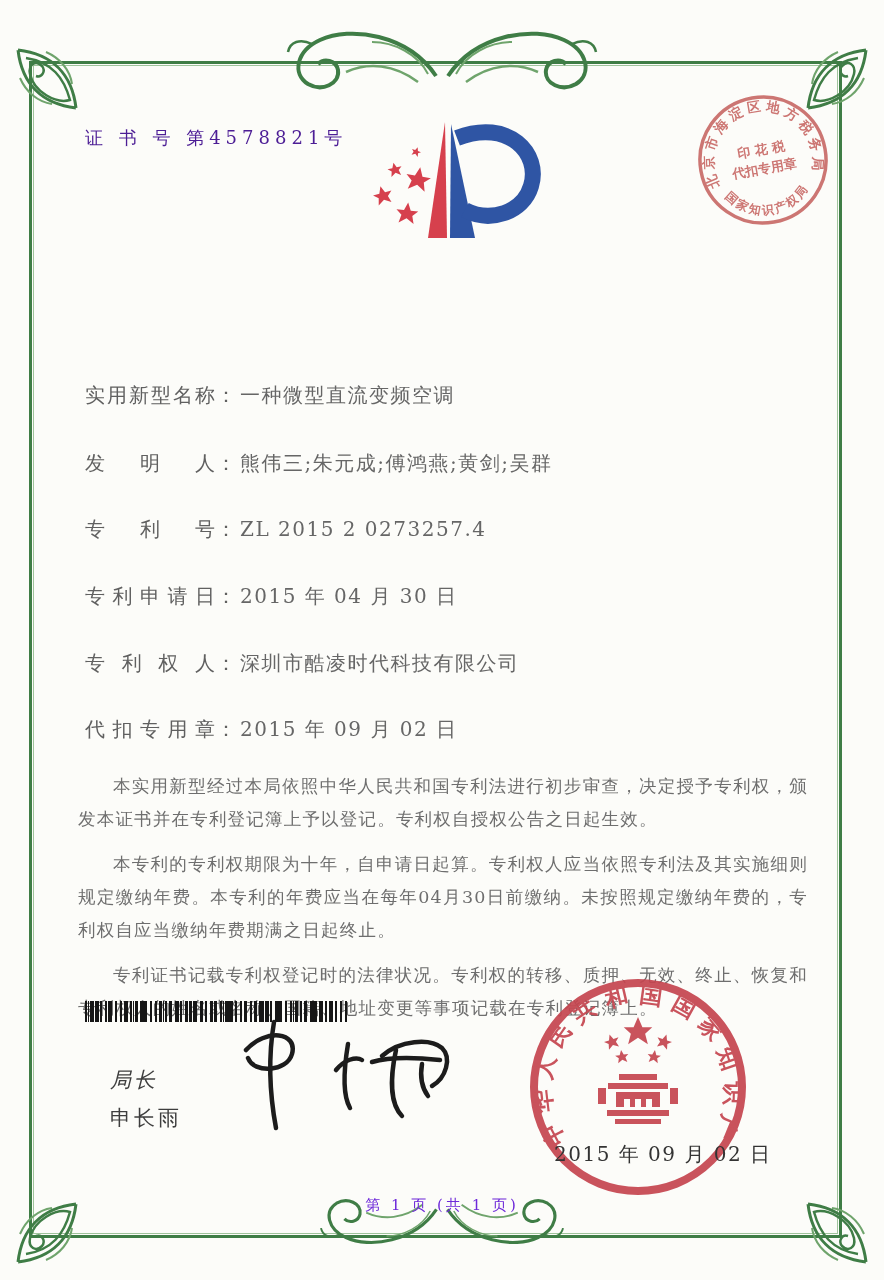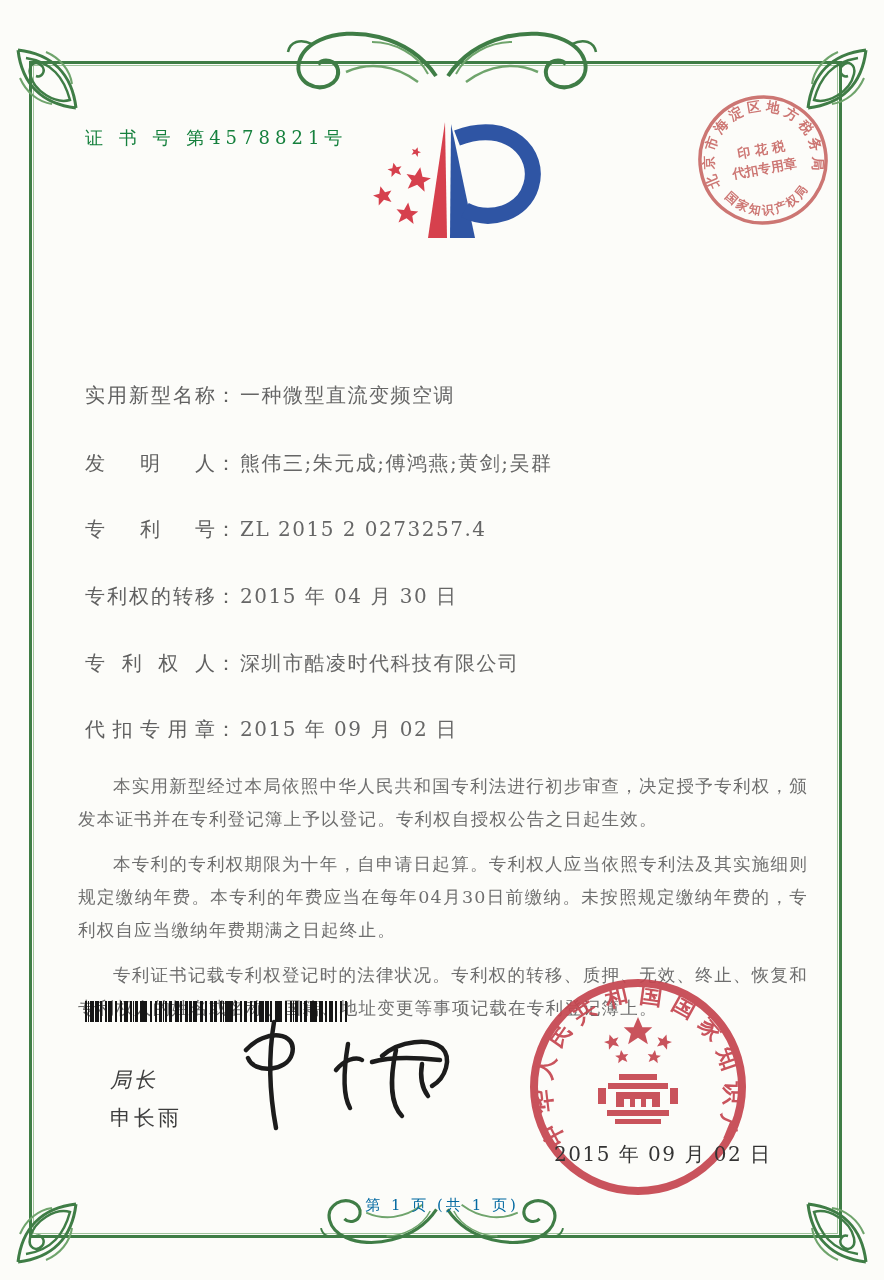--- a/index.html
+++ b/index.html
@@ -5,21 +5,21 @@
 <style>
   html,body{margin:0;padding:0;background:#e8e8e4;}
   #page{position:relative;width:884px;height:1280px;margin:0 auto;background:#fcfcf9;
         overflow:hidden;font-family:"DejaVu Serif","Liberation Serif",serif;}
   
   .frame-outer{position:absolute;left:29px;top:61px;width:807px;height:1171px;
                border:3px solid #3f7d46;}
   .frame-inner{position:absolute;inset:1px;border:1px solid #9fc49c;}
   .orn-svg{position:absolute;left:0;top:0;width:884px;height:1280px;pointer-events:none;}
   
-  .cert-no{position:absolute;left:85px;top:126px;font-size:18px;letter-spacing:5px;color:#15803d;}
+  .cert-no{position:absolute;left:85px;top:126px;font-size:18px;letter-spacing:5px;color:#4c1d95;}
   
   .logo{position:absolute;left:333px;top:116px;width:240px;height:145px;}
   
   .title{position:absolute;left:0;top:262px;width:100%;text-align:center;
          font-size:46px;font-weight:600;letter-spacing:10px;color:#2f2f2f;}
   
   .fields{position:absolute;left:85px;top:0;width:720px;}
   .field{position:absolute;left:0;font-size:20px;color:#606060;white-space:nowrap;}
   .flabel{display:inline-block;width:130px;text-align:justify;text-align-last:justify;vertical-align:bottom;}
   .fcolon{display:inline-block;margin:0 4px 0 1px;}
@@ -39,21 +39,21 @@
   .sig-title{position:absolute;left:110px;top:1066px;font-size:21px;color:#3e3e3e;letter-spacing:3px;font-style:italic;}
   .sig-name{position:absolute;left:110px;top:1104px;font-size:21px;color:#3e3e3e;letter-spacing:3px;}
   .sig-svg{position:absolute;left:232px;top:1010px;width:250px;height:135px;}
   
   .tax-seal{position:absolute;left:683px;top:80px;width:160px;height:160px;opacity:.92;}
   .main-seal{position:absolute;left:523px;top:975px;width:230px;height:230px;opacity:.92;z-index:4;}
   .seal-date{position:absolute;left:554px;top:1141px;font-size:20px;color:#333;
              letter-spacing:1.5px;z-index:6;white-space:nowrap;}
   
   .footer{position:absolute;left:0;top:1196px;width:100%;text-align:center;
-          font-size:15px;letter-spacing:3px;color:#0369a1;}
+          font-size:15px;letter-spacing:3px;color:#6d28d9;}
 </style>
 </head>
 <body>
 
 <div id="page">
 
   <div class="frame-outer">
     <div class="frame-inner"></div>
   </div>
 
@@ -125,21 +125,21 @@
     <div class="field" style="top:382px">
       <span class="flabel">实用新型名称</span><span class="fcolon">：</span><span class="fvalue">一种微型直流变频空调</span>
     </div>
     <div class="field" style="top:450px">
       <span class="flabel">发明人</span><span class="fcolon">：</span><span class="fvalue">熊伟三;朱元成;傅鸿燕;黄剑;吴群</span>
     </div>
     <div class="field" style="top:516px">
       <span class="flabel">专利号</span><span class="fcolon">：</span><span class="fvalue">ZL 2015 2 0273257.4</span>
     </div>
     <div class="field" style="top:583px">
-      <span class="flabel">专利权的转移</span><span class="fcolon">：</span><span class="fvalue">2015 年 04 月 30 日</span>
+      <span class="flabel">专利申请日</span><span class="fcolon">：</span><span class="fvalue">2015 年 04 月 30 日</span>
     </div>
     <div class="field" style="top:650px">
       <span class="flabel">专利权人</span><span class="fcolon">：</span><span class="fvalue">深圳市酷凌时代科技有限公司</span>
     </div>
     <div class="field" style="top:716px">
       <span class="flabel">代扣专用章</span><span class="fcolon">：</span><span class="fvalue">2015 年 09 月 02 日</span>
     </div>
   </div>
 
   <div class="paras">

